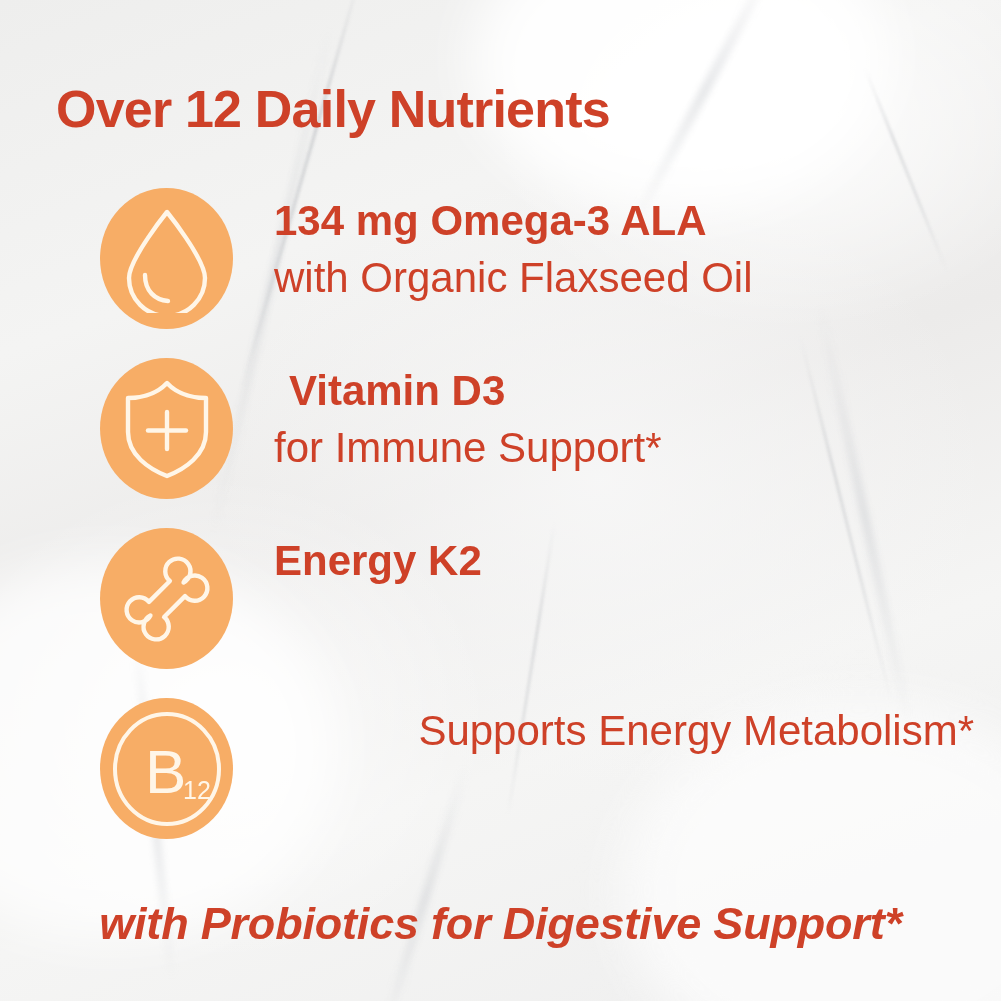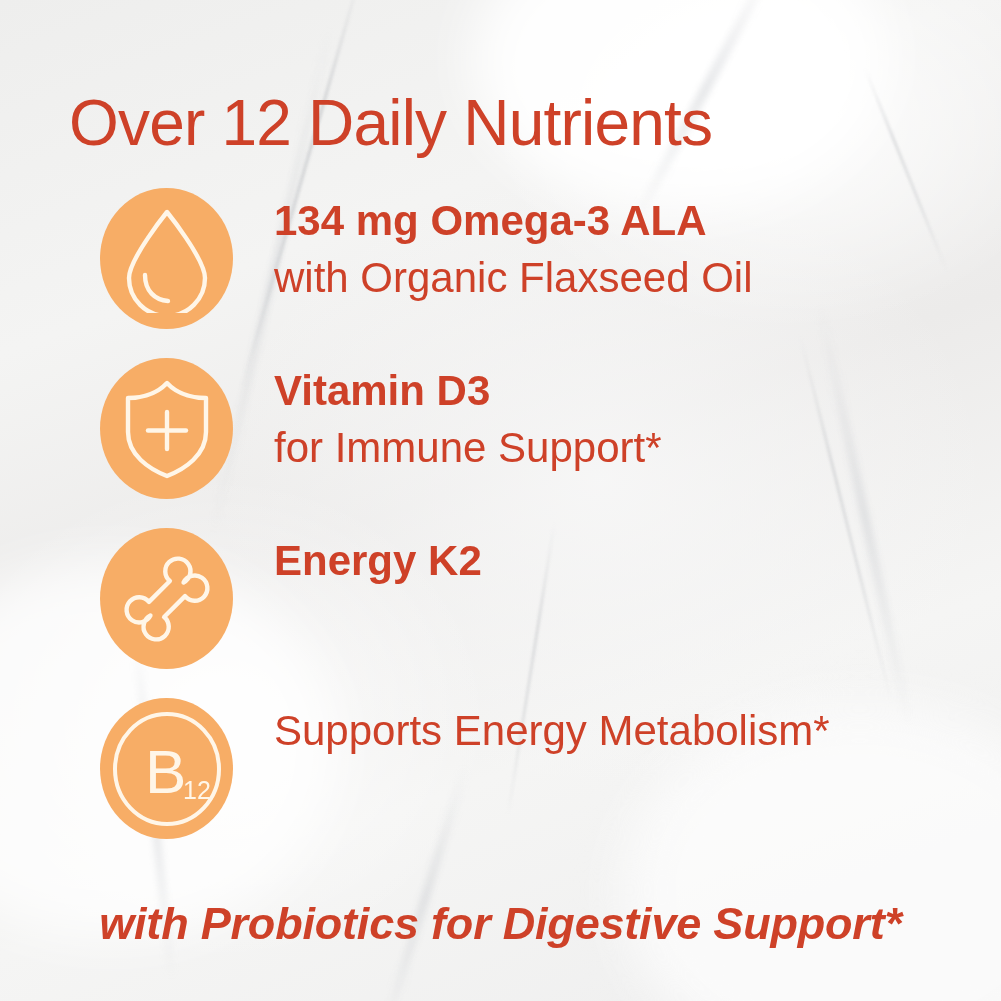--- a/index.html
+++ b/index.html
@@ -45,26 +45,25 @@
     border-radius: 50%;
     filter: blur(26px);
   }
 
   
   #title {
     position: absolute;
     left: 56px;
     top: 48px;
     width: 900px;
-    font-size: 64px;
-    font-weight: normal;
+    font-size: 52px;
+    font-weight: bold;
     letter-spacing: -0.8px;
     line-height: 1.0;
     white-space: nowrap;
-    margin-left: 13px;
   }
 
   
   #nutrient-list {
     position: absolute;
     left: 0;
     top: 186px;
     width: 1001px;
   }
   .nutrient-row {
@@ -158,21 +157,21 @@
       <div class="icon-badge" style="background: rgb(247, 173, 102);">
         <span>
           <svg width="100" height="104" viewBox="0 0 100 104" aria-hidden="true">
             <path d="M50 6 C38 19 20 21 11 21 L11 55 C11 78 32 92 50 99 C68 92 89 78 89 55 L89 21 C80 21 62 19 50 6 Z" fill="none" stroke="#FFF6E8" stroke-width="4.4" stroke-linecap="round" stroke-linejoin="round"></path>
             <line x1="50" y1="35" x2="50" y2="72" stroke="#FFF6E8" stroke-width="4.4" stroke-linecap="round"></line>
             <line x1="31" y1="53.5" x2="69" y2="53.5" stroke="#FFF6E8" stroke-width="4.4" stroke-linecap="round"></line>
           </svg>
         </span>
       </div>
       <div class="row-text">
-        <div class="row-line-1" style="color: rgb(206, 65, 40);">Vitamin D3</div>
+        <div class="row-line-1" style="color: rgb(206, 65, 40); margin-left: 15px;">Vitamin D3</div>
         <div class="row-line-2" style="color: rgb(206, 65, 40);">for Immune Support*</div>
       </div>
     </div>
 
     <div class="nutrient-row">
       <div class="icon-badge" style="background: rgb(247, 173, 102);">
         <span>
           <svg width="104" height="104" viewBox="0 0 104 104" aria-hidden="true">
             <g transform="rotate(-45 52 52)">
               <path d="M30 52
@@ -203,21 +202,21 @@
       <div class="icon-badge" style="background: rgb(247, 173, 102);">
         <span>
           <svg width="116" height="120" viewBox="0 0 116 120" aria-hidden="true">
             <ellipse cx="58" cy="60" rx="52" ry="55" fill="none" stroke="#FFF6E8" stroke-width="4"></ellipse>
             <text id="b12-letter" x="36" y="84" font-family="Liberation Sans, sans-serif" font-size="62" fill="#FFF6E8">B</text>
             <text id="b12-sub" x="74" y="90" font-family="Liberation Sans, sans-serif" font-size="25" fill="#FFF6E8">12</text>
           </svg>
         </span>
       </div>
       <div class="row-text">
-        <div class="row-line-2" style="color: rgb(206, 65, 40);">Supports Energy Metabolism*</div>
+        <div class="row-line-2" style="color: rgb(206, 65, 40); text-align: right;">Supports Energy Metabolism*</div>
       </div>
     </div>
 
   </div>
 
   <div id="footer-note" style="color: rgb(206, 65, 40); font-style: italic;">with Probiotics for Digestive Support*</div>
 
 </div>
 
 </body></html>

